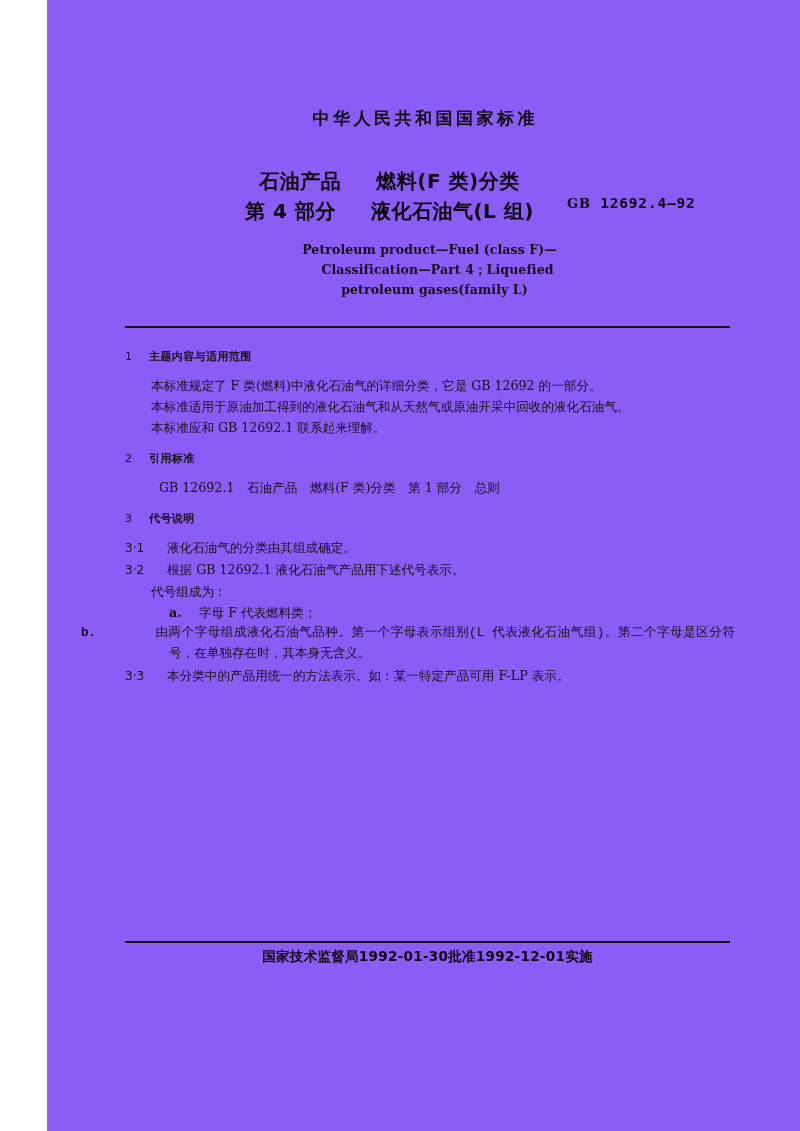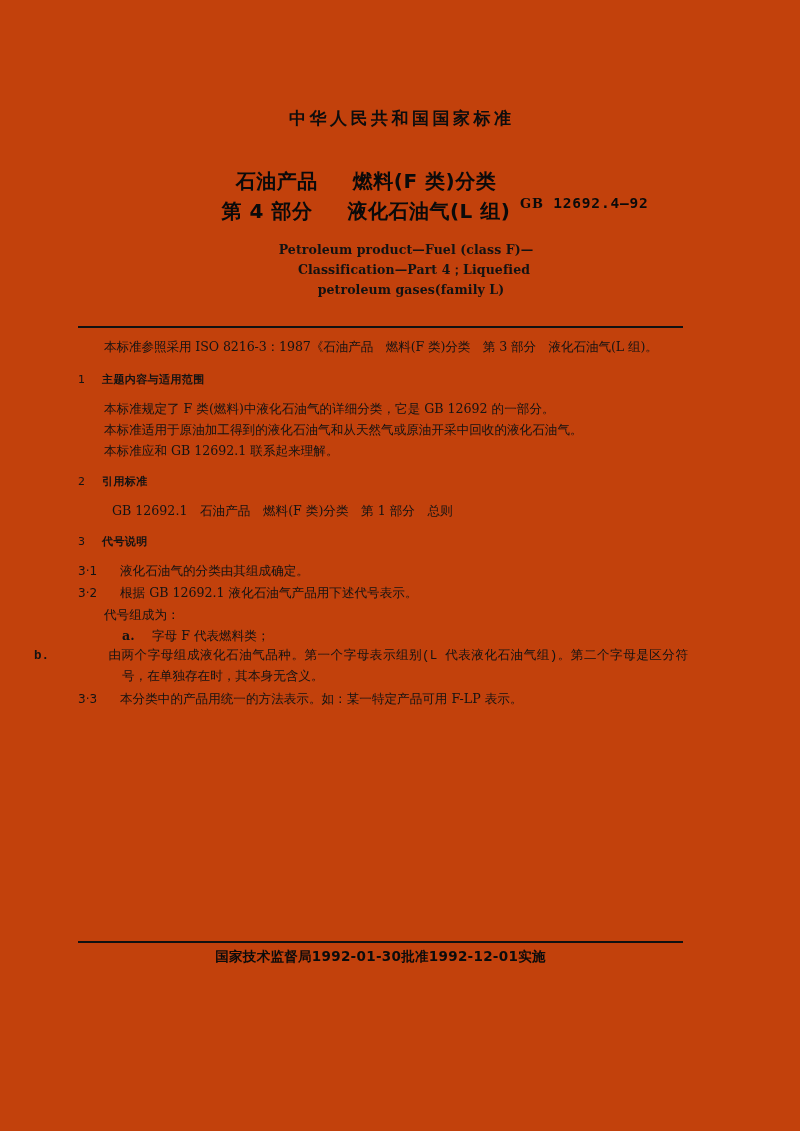--- a/index.html
+++ b/index.html
@@ -13,21 +13,22 @@
     height: 1131px;
     position: relative;
     font-family: "DejaVu Sans", "Liberation Sans", sans-serif;
     color: #111111;
     overflow: hidden;
   }
 
   .page {
     position: absolute;
     inset: 0;
-    background: #c2410c;
+    background: #8b5cf6;
+    margin-left: 47px;
   }
 
   
   .masthead {
     position: absolute;
     left: 0;
     right: 0;
     top: 108px;
     text-align: center;
   }
@@ -228,21 +229,20 @@
   <div class="en-title">
     <div class="en-line-1">Petroleum product—Fuel (class F)—</div>
     <div class="en-line-2">Classification—Part 4；Liquefied</div>
     <div class="en-line-3">petroleum gases(family L)</div>
   </div>
 
   <div class="rule rule-top"></div>
 
   <div class="body-wrap">
 
-    <p class="note-line">本标准参照采用 ISO 8216-3：1987《石油产品　燃料(F 类)分类　第 3 部分　液化石油气(L 组)。</p>
 
     <p class="sec-head">
       <span class="num">1</span><span>主题内容与适用范围</span>
     </p>
     <p class="para">本标准规定了 F 类(燃料)中液化石油气的详细分类，它是 GB 12692 的一部分。</p>
     <p class="para">本标准适用于原油加工得到的液化石油气和从天然气或原油开采中回收的液化石油气。</p>
     <p class="para">本标准应和 GB 12692.1 联系起来理解。</p>
 
     <p class="sec-head">
       <span class="num">2</span><span>引用标准</span>

